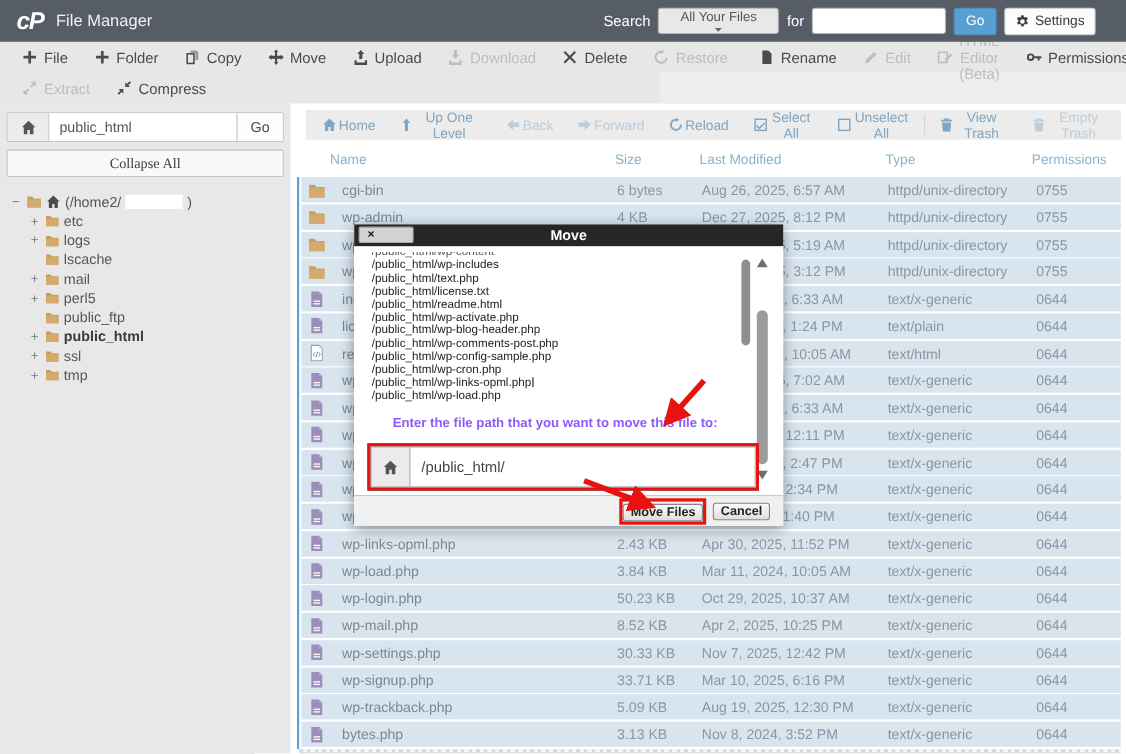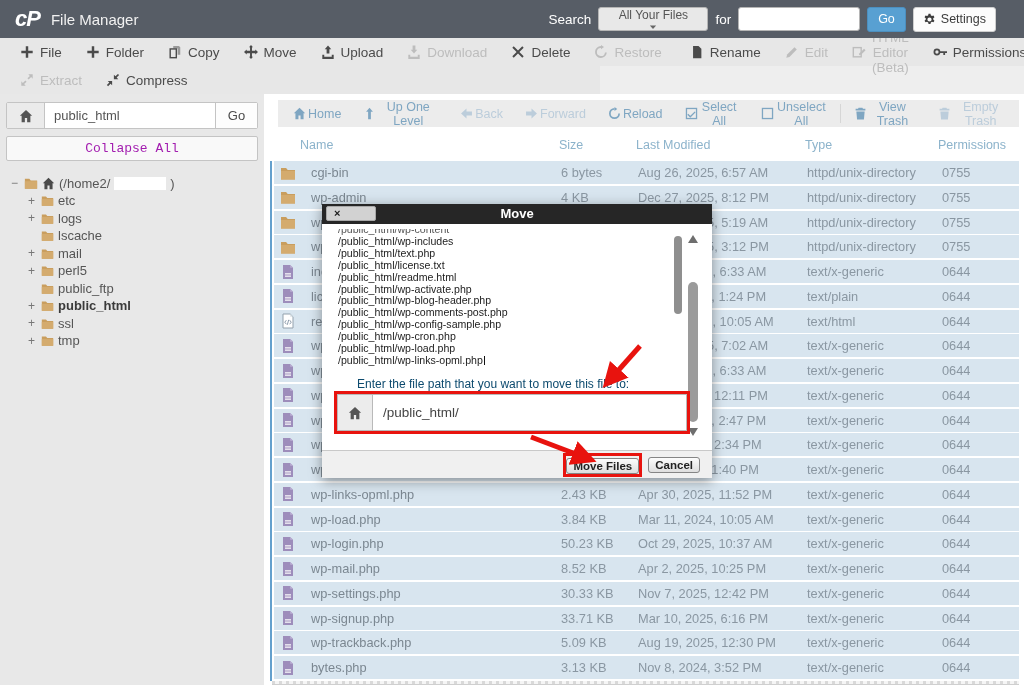--- a/index.html
+++ b/index.html
@@ -41,21 +41,21 @@
   
   .sidebar { position:absolute; left:0; top:94px; width:264px; height:591px; background:#e8e8e8; }
   .path-group { margin:8px 6px 0 6px; height:27px; background:#fff; border:1px solid #c4c4c4;
                 border-radius:2px; display:flex; align-items:stretch; }
   .path-home { width:38px; background:#ebebeb; border-right:1px solid #c4c4c4; display:flex;
                align-items:center; justify-content:center; color:#555; cursor:pointer; }
   .path-input { flex:1; border:none; font-size:13px; color:#555; padding-left:9px; font-family:inherit; min-width:0; }
   .path-go { width:42px; border-left:1px solid #c4c4c4; display:flex; align-items:center;
              justify-content:center; font-size:13px; color:#4a4a4a; cursor:pointer; background:#fdfdfd; }
   .collapse-btn { margin:7px 6px 0 6px; height:25px; width:252px; background:#f9f9f9; border:1px solid #c4c4c4;
-                  border-radius:2px; font-size:13px; color:#a21caf; cursor:pointer; font-family:Liberation Mono, monospace; }
+                  border-radius:2px; font-size:13px; color:#404040; cursor:pointer; font-family:Liberation Serif, serif; }
   .tree { padding:13px 0 0 9px; font-size:13px; color:#555; }
   .tree-root { display:flex; align-items:center; gap:4px; height:18px; cursor:pointer; }
   .expander { display:inline-block; width:11px; font-size:12px; color:#777; text-align:center; }
   .redacted-box { display:inline-block; width:52px; height:13px; background:#fff; }
   .tree-item { display:flex; align-items:center; gap:4px; height:17.5px; padding-left:17px; cursor:pointer; }
   .tree-item .lbl { color:#555; }
   .tree-item.bold .lbl { font-weight:bold; color:#3a3a3a; }
 
   
   .filebar { position:absolute; left:278px; top:100px; width:741px; height:27px; background:#ececec;
@@ -94,22 +94,22 @@
   .file-list { position:absolute; left:16px; top:5px; width:330px; height:144px; overflow:hidden;
                font-size:10.6px; line-height:11.9px; color:#222; white-space:nowrap; }
   .file-list .fl-line:first-child { margin-top:-5px; color:#555; }
   .txt-cursor { display:inline-block; width:1px; height:9px; background:#111; margin-left:1px; vertical-align:-1px; }
   .inner-thumb { position:absolute; left:352px; top:12px; width:8px; height:78px; background:#8f8f8f; border-radius:4px; }
   .outer-up { position:absolute; left:366px; top:11px; width:0; height:0;
               border-left:5px solid transparent; border-right:5px solid transparent; border-bottom:8px solid #6e6e6e; }
   .outer-thumb { position:absolute; left:366px; top:58px; width:10px; height:140px; background:#9b9b9b; border-radius:5px; }
   .outer-down { position:absolute; left:366px; top:204px; width:0; height:0;
               border-left:5px solid transparent; border-right:5px solid transparent; border-top:8px solid #6e6e6e; }
-  .dlg-prompt { position:absolute; left:16px; top:153px; font-size:12px; font-weight:normal; color:#0c4a6e;padding-left:19px; }
-  .red-input-box { position:absolute; left:12px; top:167px; width:356px; height:43px;
+  .dlg-prompt { position:absolute; left:16px; top:153px; font-size:12px; font-weight:bold; color:#8b5cf6;padding-left:19px; }
+  .red-input-box { position:absolute; left:12px; top:179px; width:356px; height:43px;
                    border:3px solid #e8130e; display:flex; align-items:stretch; background:#0c4a6e; }
   .dlg-home-btn { width:36px; background:#ececec; border:1px solid #b9b9b9; display:flex;
                   align-items:center; justify-content:center; color:#555; cursor:pointer; }
   .dlg-path-input { flex:1; border:1px solid #b9b9b9; border-left:none; font-size:13.5px; color:#444;
                     padding-left:10px; font-family:inherit; min-width:0; }
   .dlg-footer { position:absolute; left:0; right:0; bottom:0; height:28px; background:#f0f0f0;
                 border-top:1px solid #c9c9c9; display:flex; align-items:center;
                 justify-content:flex-end; gap:6px; padding-right:12px; }
   .red-btn-box { border:3px solid #e8130e; }
   .dlg-btn { background:linear-gradient(#fcfcfc,#dedede); border:1px solid #858585; border-radius:3px;
@@ -897,22 +897,22 @@
         <div class="fl-line">/public_html/wp-content</div>
         <div class="fl-line">/public_html/wp-includes</div>
         <div class="fl-line">/public_html/text.php</div>
         <div class="fl-line">/public_html/license.txt</div>
         <div class="fl-line">/public_html/readme.html</div>
         <div class="fl-line">/public_html/wp-activate.php</div>
         <div class="fl-line">/public_html/wp-blog-header.php</div>
         <div class="fl-line">/public_html/wp-comments-post.php</div>
         <div class="fl-line">/public_html/wp-config-sample.php</div>
         <div class="fl-line">/public_html/wp-cron.php</div>
+        <div class="fl-line">/public_html/wp-links-opml.php<span class="txt-cursor"></span></div>
         <div class="fl-line">/public_html/wp-load.php</div>
-        <div class="fl-line">/public_html/wp-links-opml.php<span class="txt-cursor"></span></div>
       </div>
     <div class="inner-thumb"></div>
     <div class="outer-up"></div>
     <div class="outer-thumb"></div>
     <div class="outer-down"></div>
     <div class="dlg-prompt">Enter the file path that you want to move this file to:</div>
     <div class="red-input-box">
       <div class="dlg-home-btn" id="dlg-home-icon">
           <svg viewBox="0 0 16 16" width="14" height="14" fill="currentColor">
             <path d="M8 1L1 7.6h2V15h3.7v-4.6h2.6V15H13V7.6h2z"></path>

